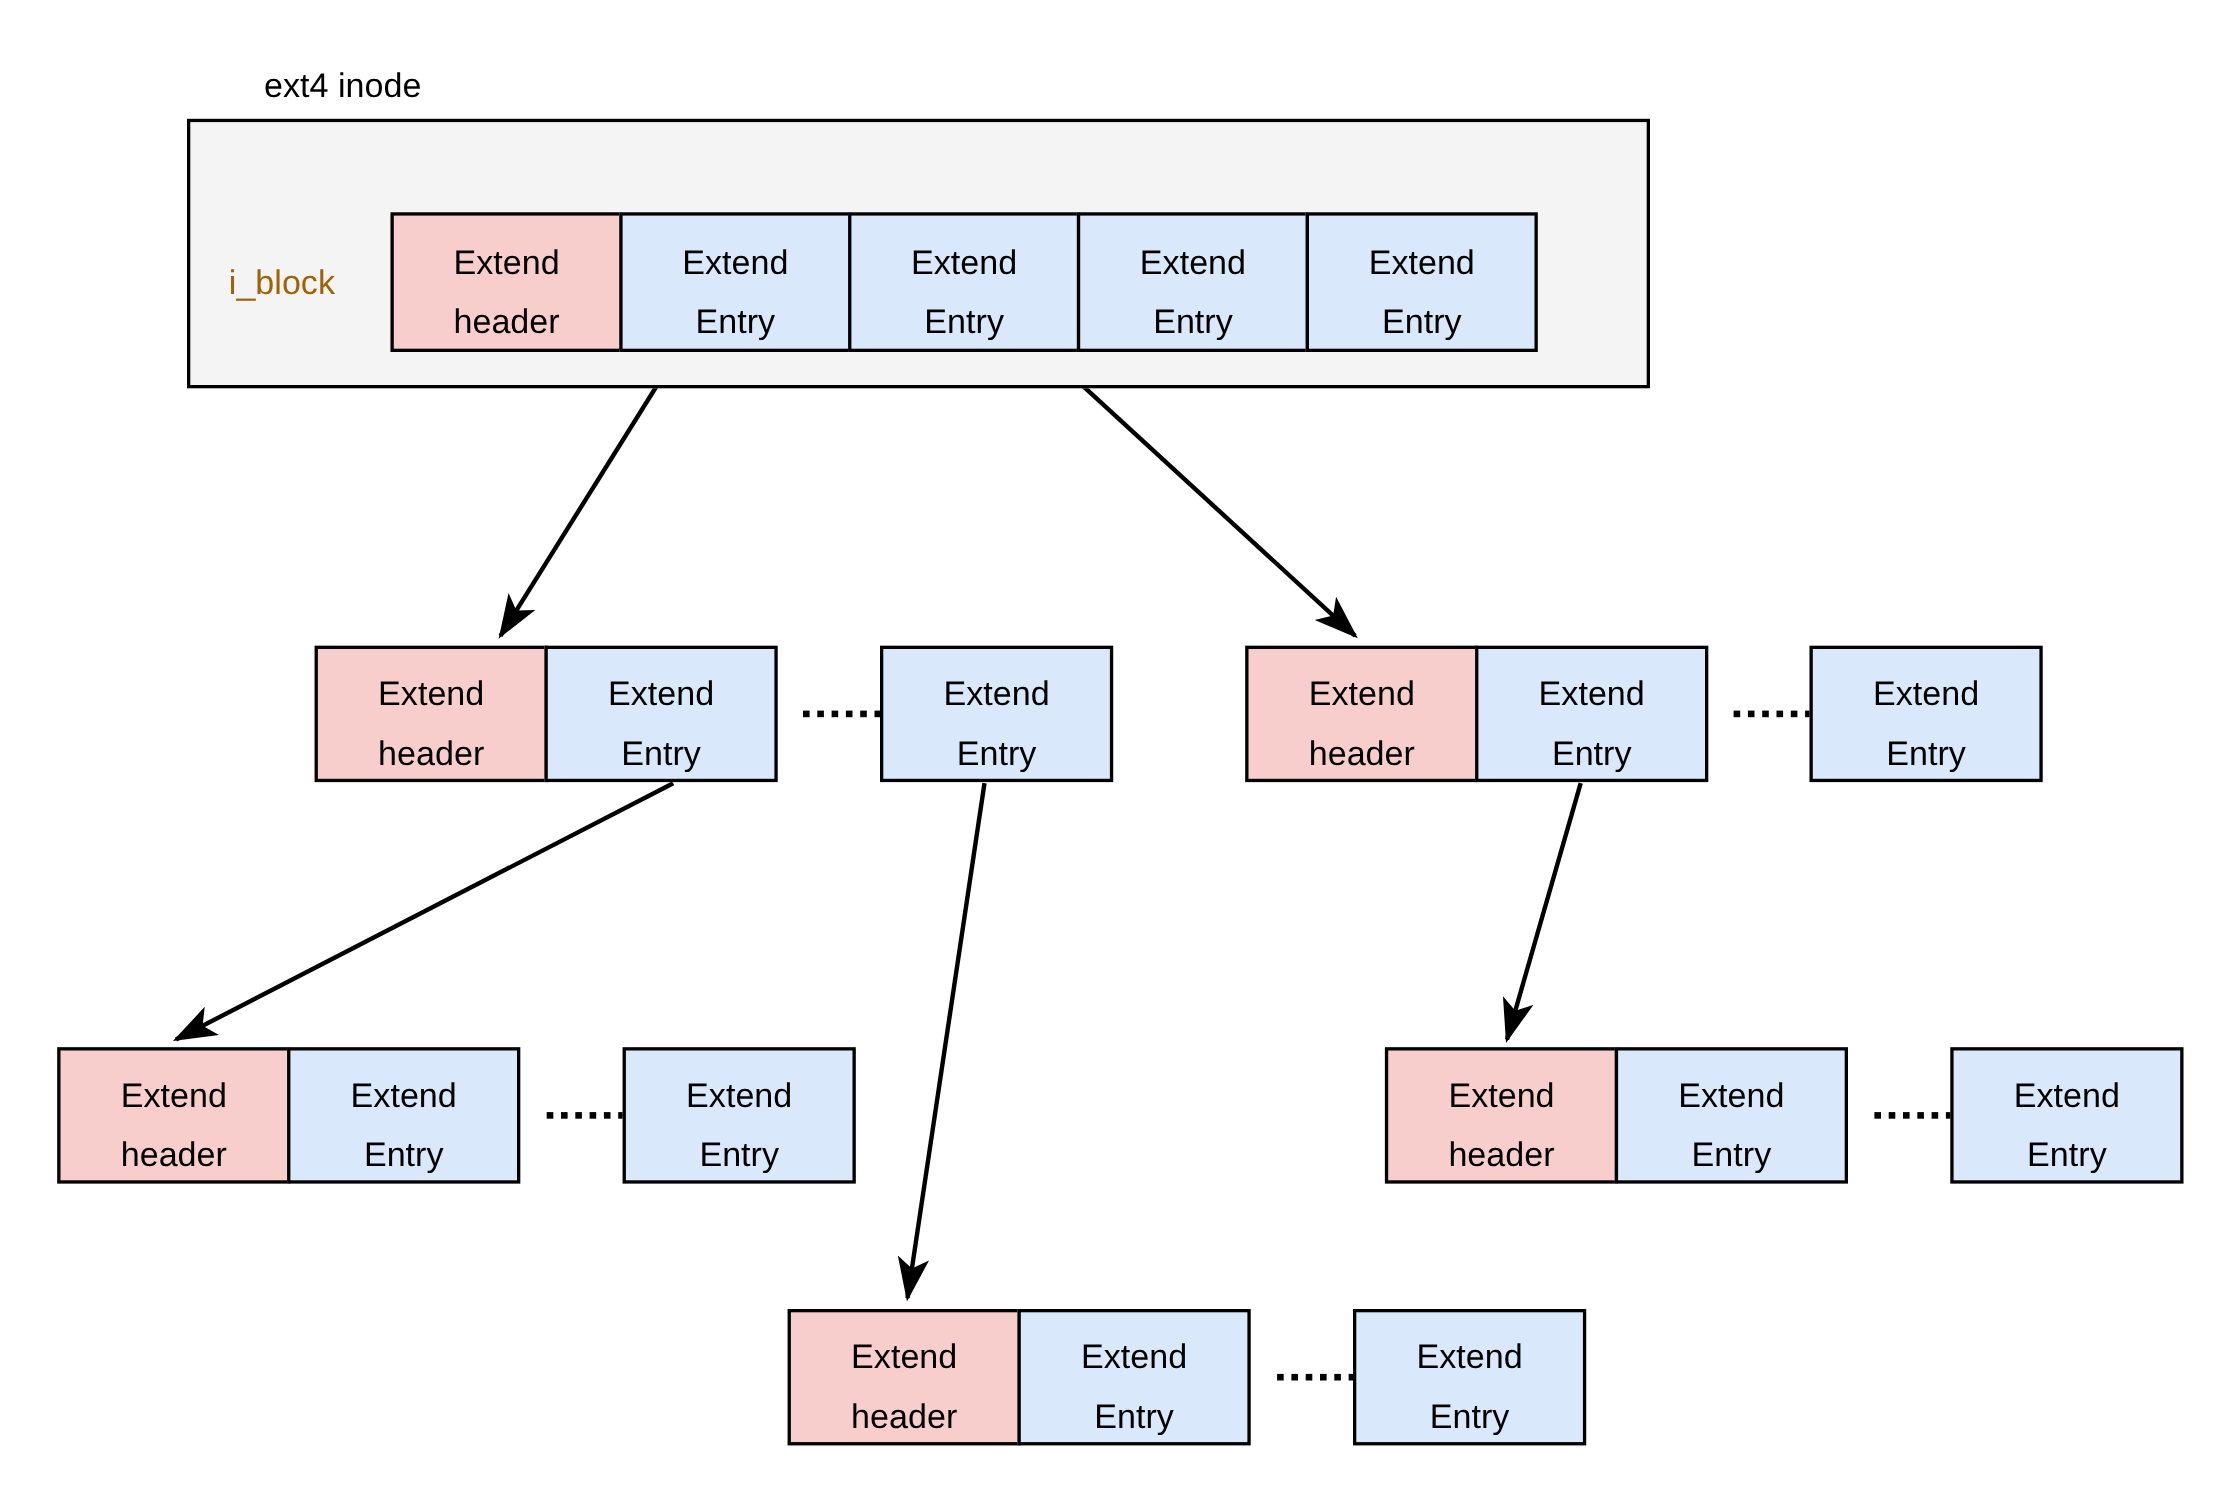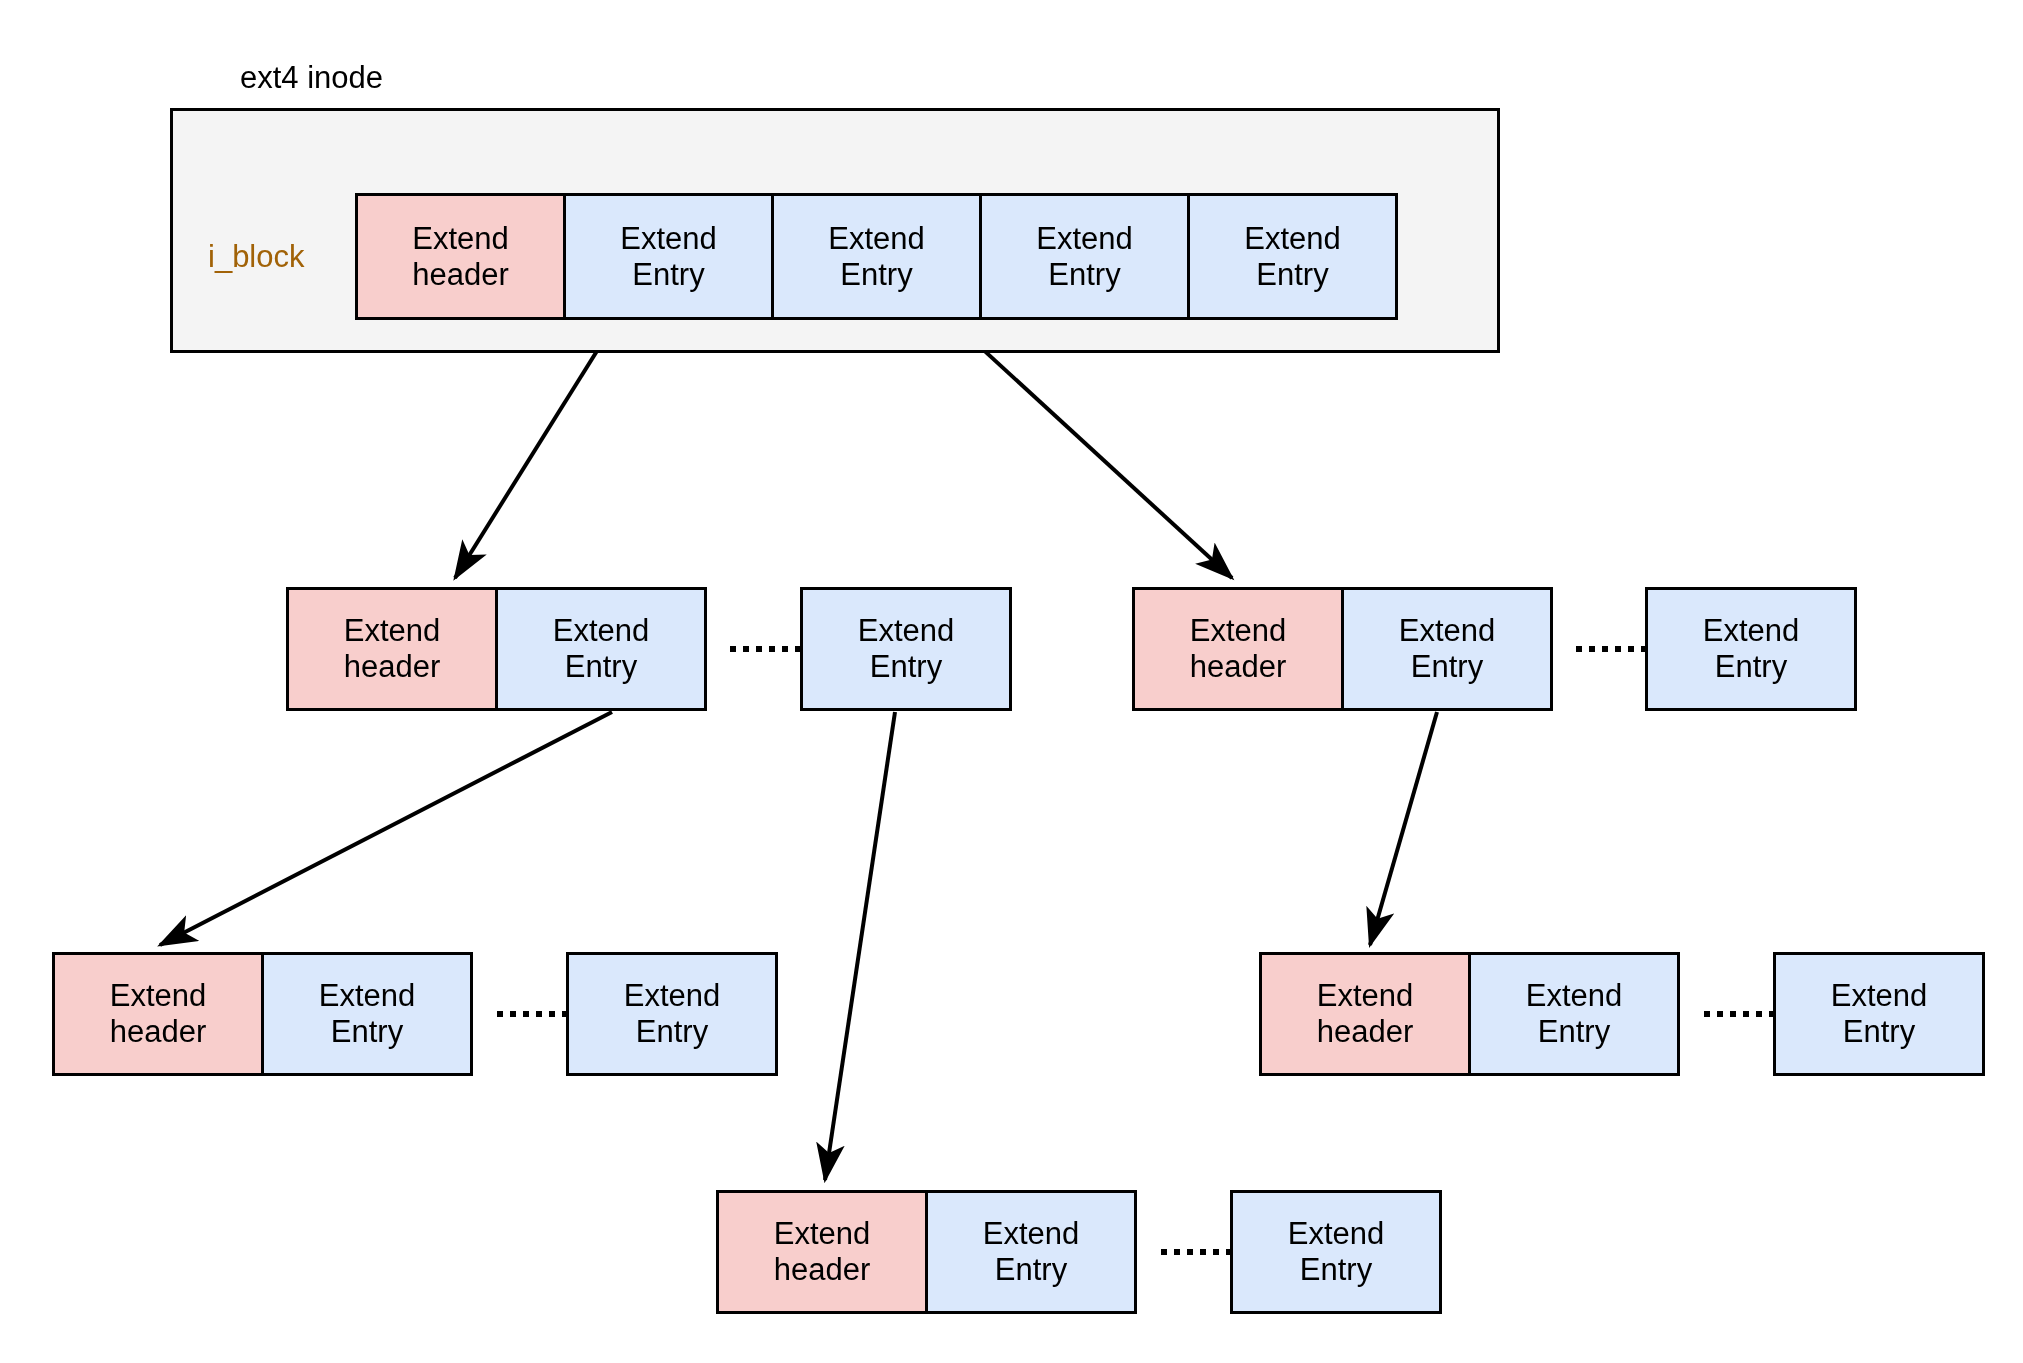--- a/index.html
+++ b/index.html
@@ -45,21 +45,21 @@
     justify-content:center;
     font-size:31px;
     line-height:1.16;
     color:#000;
     text-align:center;
     white-space:nowrap;
   }
   .cell + .cell{ margin-left:-3px; }
   .cell.header{ background:#f8cecc; }
   .cell.entry{ background:#dae8fc; }
-  .cell span{display:block;}
+  .cell span{display:block;margin-top:18px;}
 
   .ellipsis{
     position:absolute;
     display:flex;
     align-items:center;
     gap:7px;
   }
   .ellipsis i{
     display:block;
     width:6px;height:6px;

